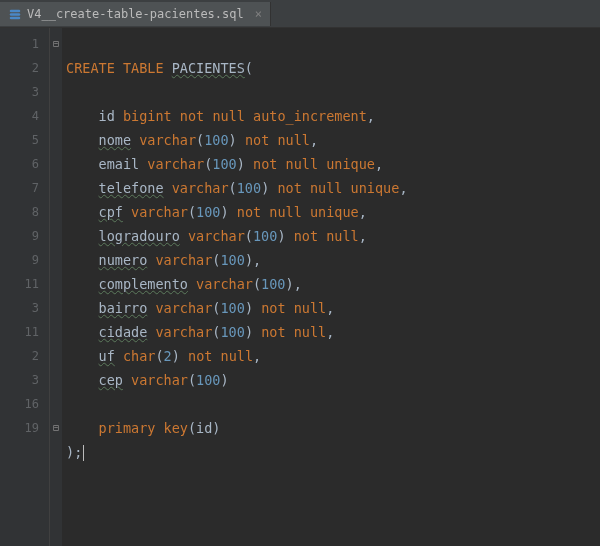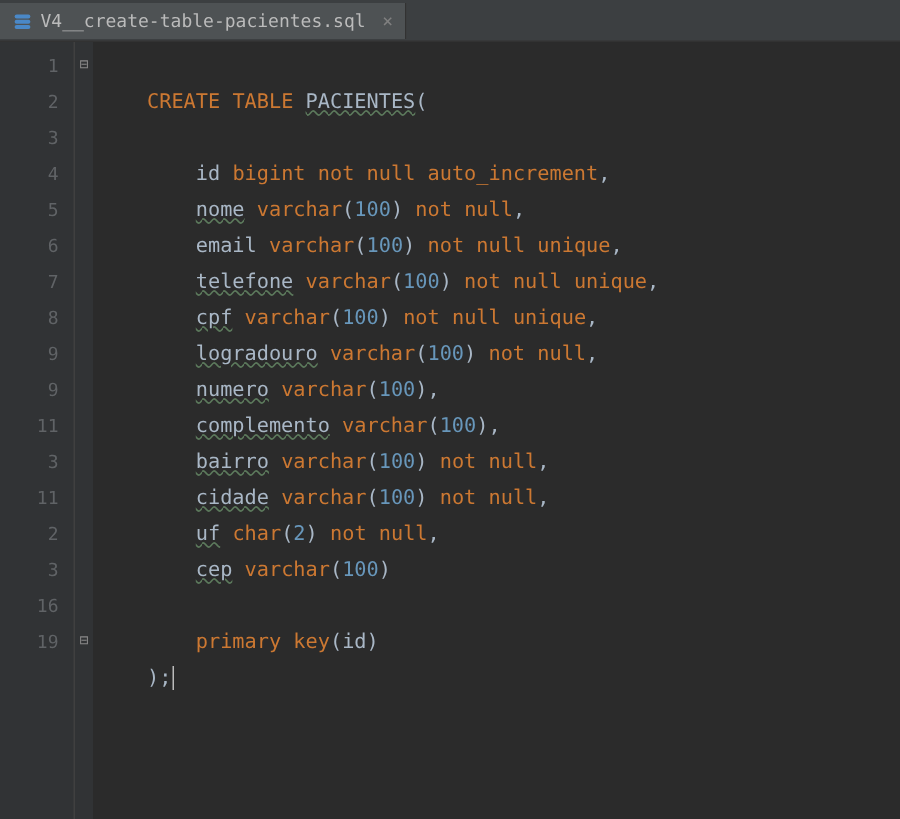--- a/index.html
+++ b/index.html
@@ -72,21 +72,20 @@
     display: flex;
     align-items: center;
     justify-content: center;
   }
   .code {
     flex: 1;
     padding: 4px 0 0 4px;
     line-height: 24px;
     font-size: 13.5px;
     white-space: pre;
-    margin-left: 32px;
   }
   .kw { color: #cc7832; }
   .ident { color: #a9b7c6; }
   .num { color: #6897bb; }
   .wavy {
     text-decoration-line: underline;
     text-decoration-style: wavy;
     text-decoration-color: #5c7a5c;
     text-decoration-thickness: 1px;
   }

